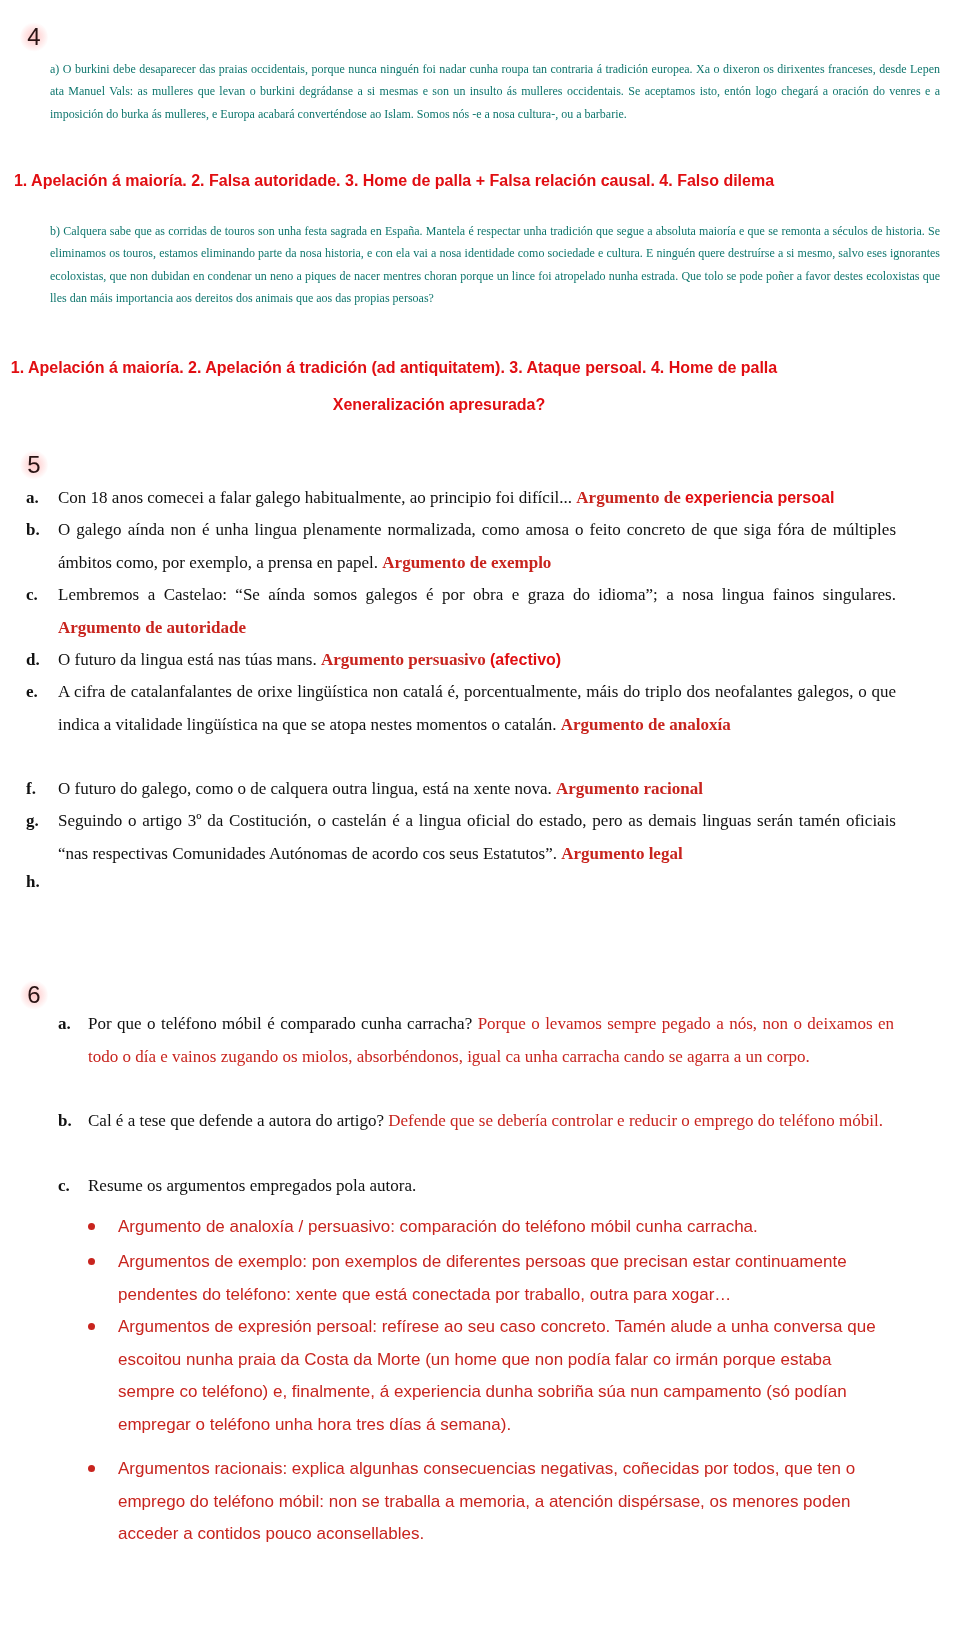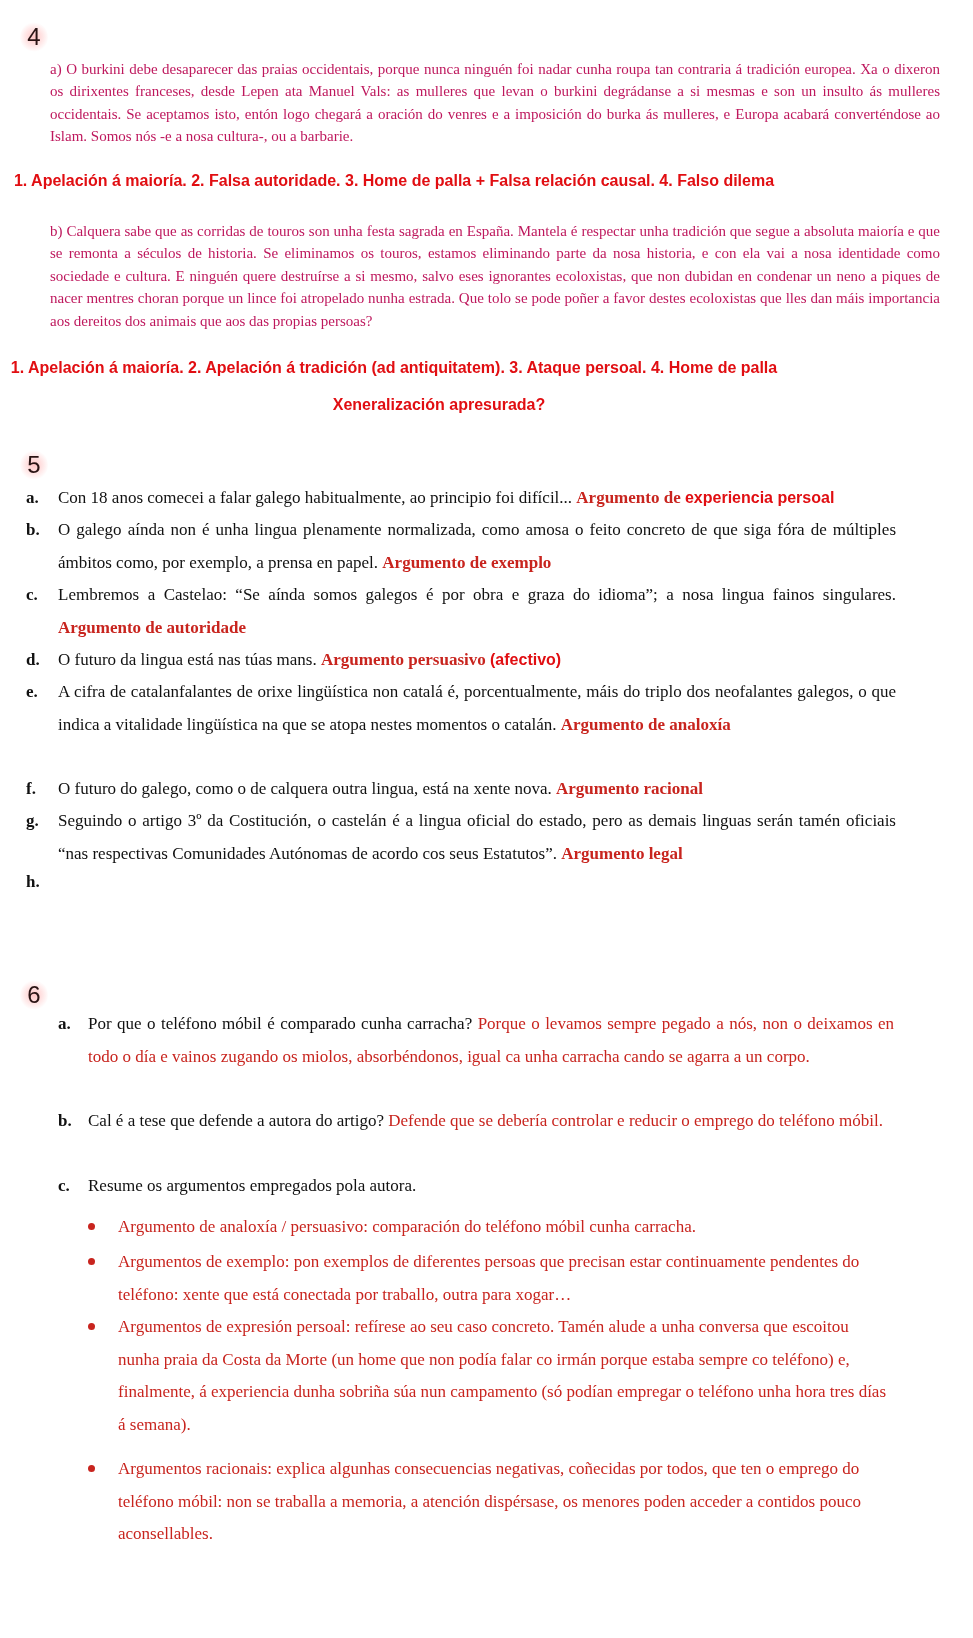--- a/index.html
+++ b/index.html
@@ -9,22 +9,22 @@
     position: absolute; left: 20px; width: 28px; height: 30px;
     font-family: "Liberation Sans", sans-serif; font-size: 24px; color: #2a1414;
     text-align: center; line-height: 30px;
     background: radial-gradient(circle, rgba(255,150,150,0.55) 0%, rgba(255,190,190,0.35) 45%, rgba(255,255,255,0) 72%);
     border-radius: 50%;
   }
 
   
   .para4 {
     position: absolute; left: 50px; width: 890px;
-    font-family: "Liberation Serif", serif; font-size: 15px; line-height: 22.4px;
-    text-align: justify; color: #be185d;
+    font-family: "Liberation Serif", serif; font-size: 12px; line-height: 22.4px;
+    text-align: justify; color: #0f766e;
   }
   .answer4 {
     position: absolute; left: 0; width: 788px; text-align: center;
     font-family: "Liberation Sans", sans-serif; font-weight: bold; font-size: 16px; color: #e10e12;
   }
   .item5 {
     position: absolute; left: 26px; width: 870px;
     font-family: "Liberation Serif", serif; font-size: 17px; line-height: 32.5px;
     color: #111; text-align: justify;
   }
@@ -38,21 +38,21 @@
     position: absolute; left: 58px; width: 836px;
     font-family: "Liberation Serif", serif; font-size: 17px; line-height: 32.5px;
     color: #111; text-align: justify;
   }
   .item6 .letter { position: absolute; left: 0; top: 0; font-weight: bold; }
   .item6 .text { display: block; margin-left: 30px; }
   .ans6 { color: #c8241e; }
 
   .bullet6 {
     position: absolute; left: 88px; width: 800px;
-    font-family: Liberation Serif, serif; font-size: 17px; line-height: 32.5px; color: #c8241e;
+    font-family: Liberation Sans, sans-serif; font-size: 17px; line-height: 32.5px; color: #c8241e;
   }
   .bullet6 .dot { position: absolute; left: 0; top: 12px; width: 7px; height: 7px; border-radius: 50%; background: #c8241e; }
   .bullet6 .text { display: block; margin-left: 30px; }
 </style>
 </head>
 <body>
 
 <div class="section-number" style="top:22px;">4</div>
 
 <div class="para4" style="top:58px;">a) O burkini debe desaparecer das praias occidentais, porque nunca ninguén foi nadar cunha roupa tan contraria á tradición europea. Xa o dixeron os dirixentes franceses, desde Lepen ata Manuel Vals: as mulleres que levan o burkini degrádanse a si mesmas e son un insulto ás mulleres occidentais. Se aceptamos isto, entón logo chegará a oración do venres e a imposición do burka ás mulleres, e Europa acabará converténdose ao Islam. Somos nós -e a nosa cultura-, ou a barbarie.</div>

